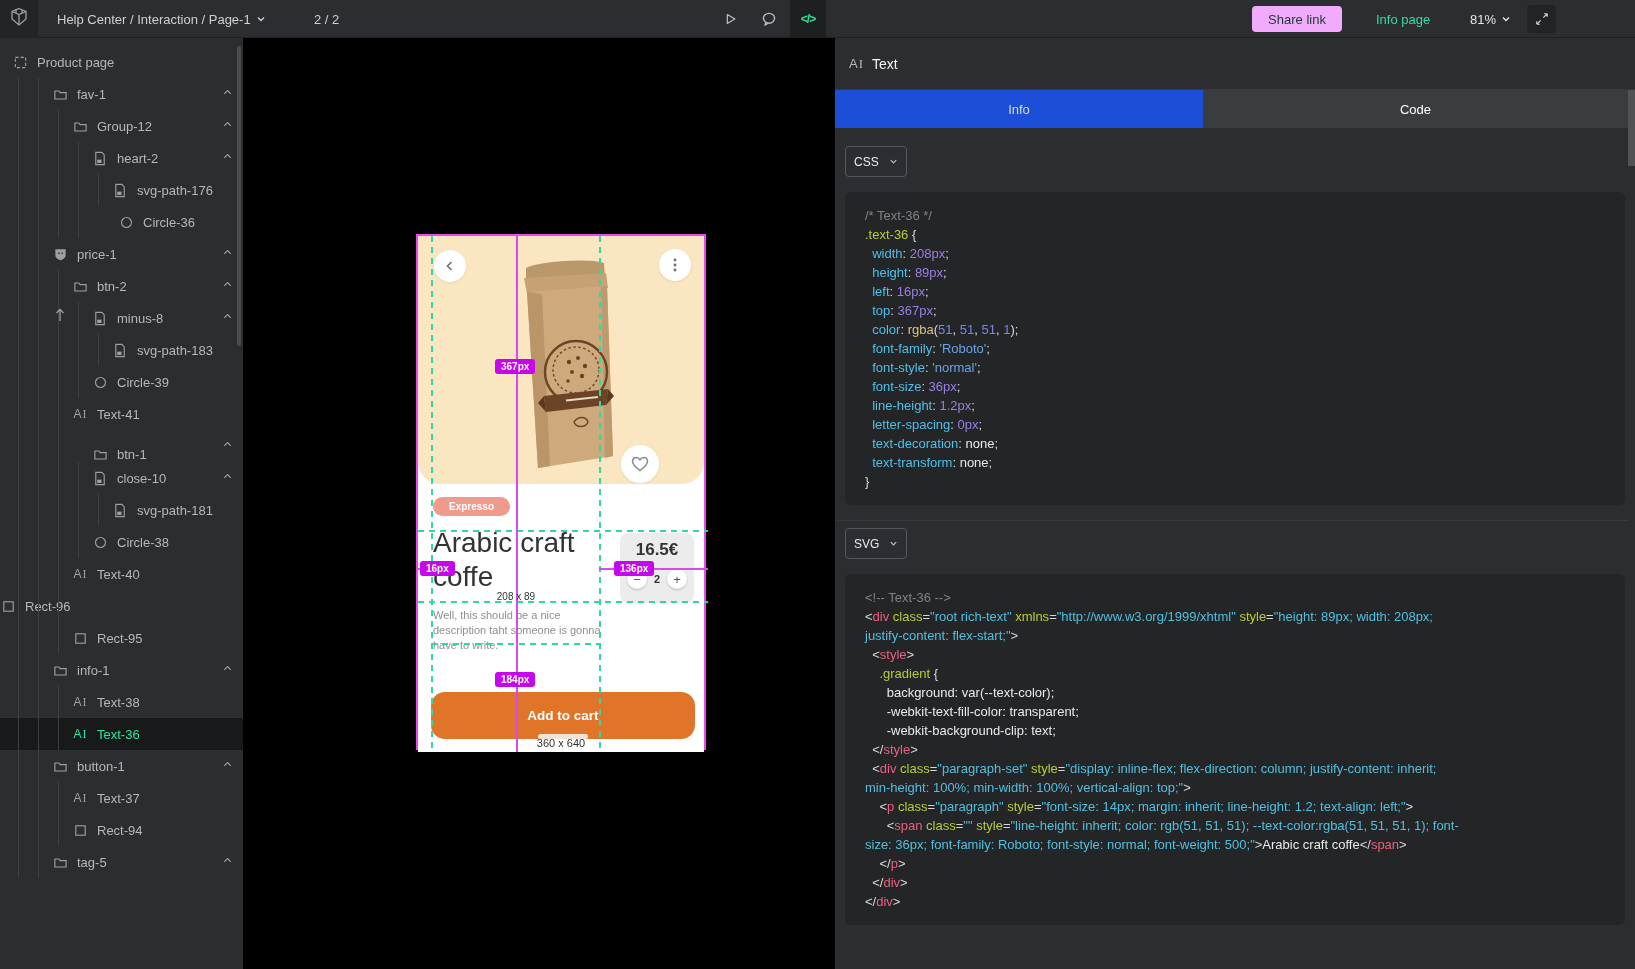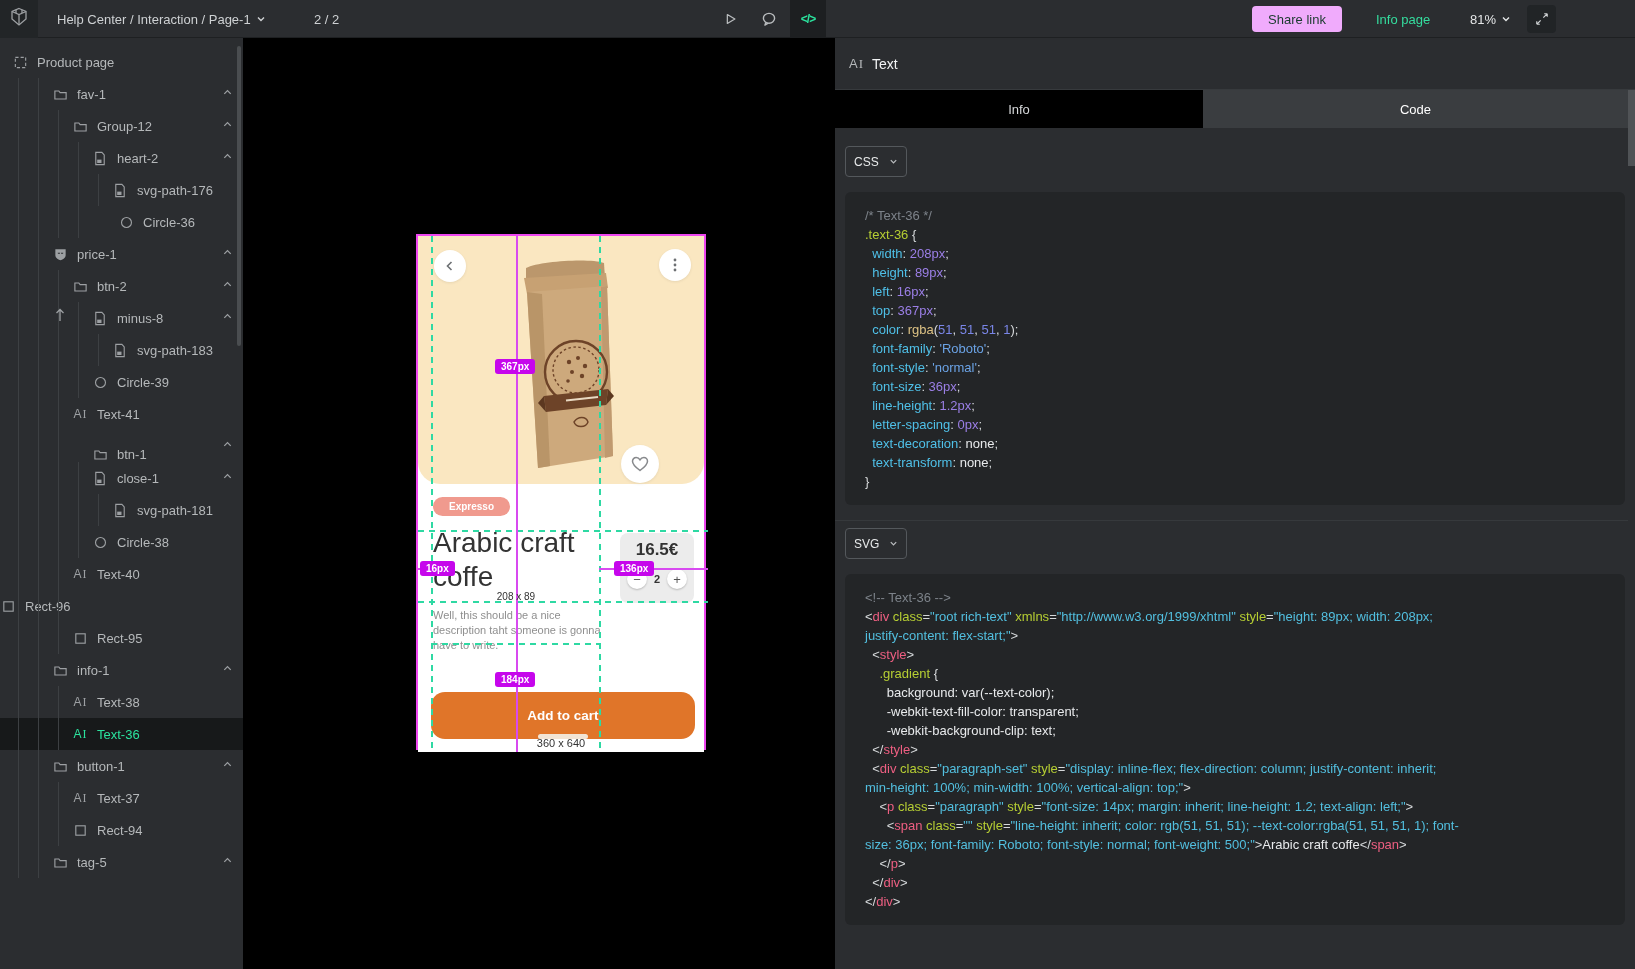--- a/index.html
+++ b/index.html
@@ -110,21 +110,21 @@
   .inspector { position:absolute; left:835px; top:38px; width:800px; height:931px;
                background:#2b2d30; }
   .insp-header { position:absolute; left:0; top:0; width:100%; height:52px;
                  border-bottom:1px solid #373a3d; display:flex; align-items:center;
                  padding-left:14px; gap:9px; }
   .insp-header .text-glyph { color:#b5b8ba; font-size:13px; }
   .insp-title { color:#f2f3f4; font-size:14px; }
   .tabs { position:absolute; left:0; top:52px; width:100%; height:38px; display:flex; }
   .tab { height:38px; display:flex; align-items:center; justify-content:center;
          font-size:13px; }
-  .tab-info { width:368px; background:#000000; color:#d6d8da; }
+  .tab-info { width:368px; background:#1d4ed8; color:#d6d8da; }
   .tab-code { width:425px; background:#3a3d40; color:#ffffff; }
   .insp-scroll { position:absolute; right:0; top:52px; width:7px; height:879px; }
   .insp-thumb { position:absolute; right:0; top:0; width:7px; height:76px; background:#505356; }
   .insp-content { position:absolute; left:0; top:90px; width:793px; height:841px; }
   .lang-select { position:absolute; left:10px; width:62px; height:31px;
                  border:1px solid #54585c; border-radius:4px; color:#e8eaeb; font-size:12px;
                  display:flex; align-items:center; justify-content:space-between;
                  padding:0 8px; background:transparent; }
   .css-select { top:18px; } .svg-select { top:400px; }
   .section-divider { position:absolute; left:0; top:392px; width:100%; height:1px;
@@ -371,21 +371,21 @@
         <span class="guide" style="left: 18px;"></span>
         <span class="guide" style="left: 38px;"></span>
         <span class="guide" style="left: 58px;"></span>
         <span class="guide" style="left: 78px;"></span>
         <span class="t-icon">
           <svg width="14" height="15" viewBox="0 0 14 16" fill="none" stroke="currentColor" stroke-width="1.2">
             <path d="M2.5 1.5 h6.5 l2.5 2.7 v10.3 h-9 Z"></path>
             <rect x="4" y="9.2" width="4.6" height="3.6" fill="currentColor" stroke="none"></rect>
           </svg>
         </span>
-        <span class="t-label">close-1</span>
+        <span class="t-label">close-10</span>
         <span class="t-chev"><svg width="11" height="11" viewBox="0 0 12 12" fill="none" stroke="currentColor" stroke-width="1.4">
             <polyline points="2.5,7.5 6,4 9.5,7.5"></polyline>
           </svg></span>
       </div>
       <div class="tree-row" style="padding-left: 112px;">
         <span class="guide" style="left: 18px;"></span>
         <span class="guide" style="left: 38px;"></span>
         <span class="guide" style="left: 58px;"></span>
         <span class="guide" style="left: 78px;"></span>
         <span class="guide" style="left: 98px;"></span>

